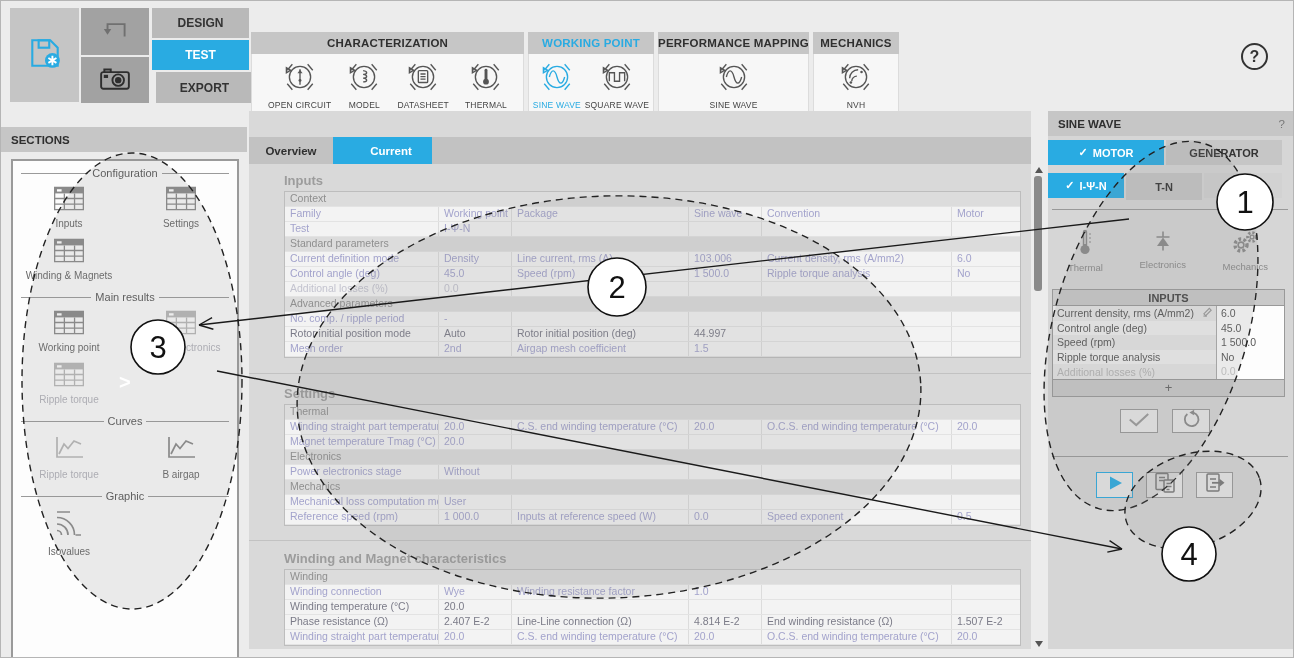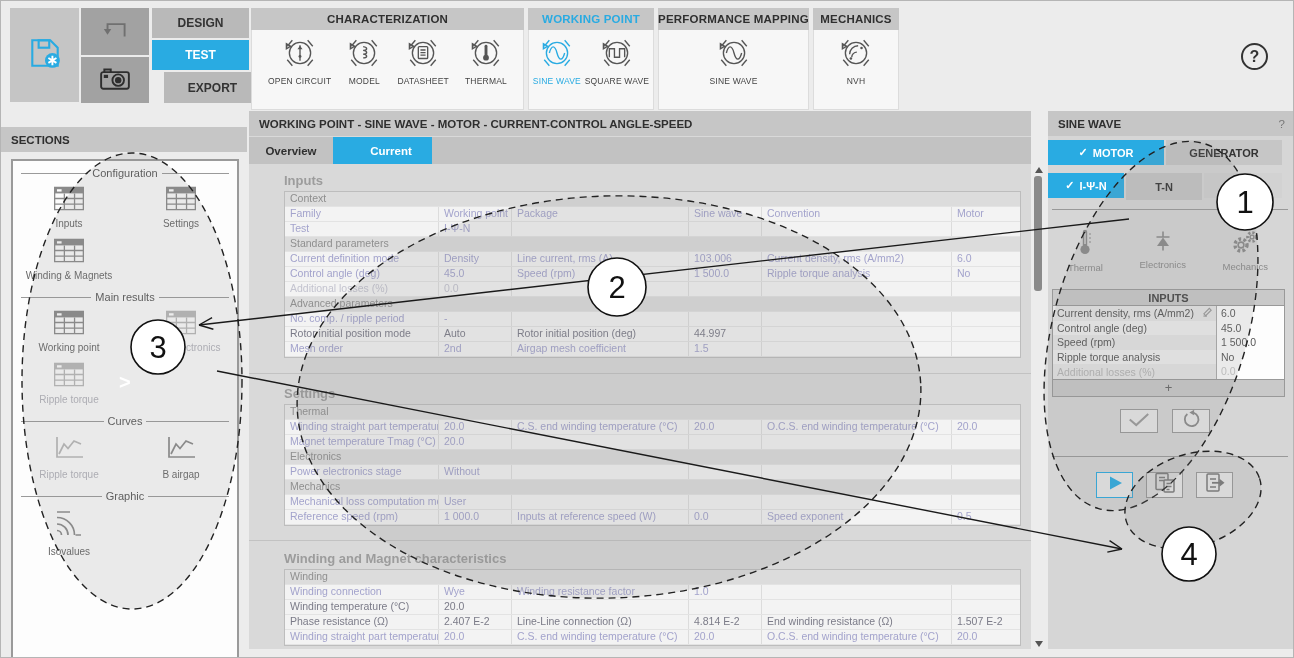--- a/index.html
+++ b/index.html
@@ -4,21 +4,21 @@
 <style>
   html,body{margin:0;padding:0;background:#fff;font-family:"Liberation Sans",sans-serif;}
   .app{position:relative;width:1294px;height:658px;background:#ececec;border:1px solid #b5b5b5;box-sizing:border-box;overflow:hidden;}
   .abs{position:absolute;box-sizing:border-box;}
 
   
   .icon-btn{display:flex;align-items:center;justify-content:center;cursor:pointer;}
   .mode-btn{display:flex;align-items:center;justify-content:center;font-size:12px;font-weight:bold;color:#333;background:#b9b9b9;cursor:pointer;}
   .mode-btn.active{background:#29abe2;color:#fff;}
   .tb-group{position:absolute;top:7px;height:95px;}
-  .tb-ghead{height:22px;background:#c6c6c6;display:flex;align-items:center;justify-content:center;font-size:11.5px;font-weight:bold;color:#2f2f2f;letter-spacing:.2px;}
+  .tb-ghead{height:22px;background:#c6c6c6;display:flex;align-items:center;justify-content:center;font-size:11.5px;font-weight:bold;color:#2f2f2f;letter-spacing:.2px;margin-top:24px;}
   .tb-ghead.active{color:#29abe2;}
   .tb-gbody{height:73px;background:#f7f7f7;border:1px solid #dcdcdc;border-top:none;display:flex;align-items:flex-start;justify-content:space-evenly;padding-top:6px;}
   .tb-item{display:flex;flex-direction:column;align-items:center;color:#4a4a4a;cursor:pointer;}
   .tb-item .lbl{font-size:8.5px;letter-spacing:.2px;margin-top:2px;color:#444;}
   .tb-item.active{color:#29abe2;}
   .tb-item.active .lbl{color:#29abe2;}
   .help-circle{width:27px;height:27px;border:2.5px solid #333;border-radius:50%;display:flex;align-items:center;justify-content:center;font-size:16px;font-weight:bold;color:#333;cursor:pointer;}
 
   
   .band{background:#c6c6c6;display:flex;align-items:center;font-size:11.5px;font-weight:bold;color:#2f2f2f;padding:0 10px;}
@@ -99,21 +99,21 @@
             <rect x="2" y="6.5" width="26" height="15.5" rx="2"></rect>
             <path d="M5,6.5 V4 h6 v2.5"></path>
             <rect x="4.5" y="9" width="4" height="3" fill="#2e2e2e" stroke="none"></rect>
             <circle cx="18" cy="14" r="5.4"></circle>
             <circle cx="18" cy="14" r="3" fill="#2e2e2e" stroke="none"></circle>
           </svg></span>
     </div>
     <div class="abs" id="mode-stack" style="left:151px;top:7px;width:97px;height:95px;">
         <div class="mode-btn" style="position: absolute; left: 0px; width: 97px; top: 0px; height: 30px;">DESIGN</div>
         <div class="mode-btn active" style="position: absolute; left: 0px; width: 97px; top: 32px; height: 30px;">TEST</div>
-        <div class="mode-btn" style="position: absolute; left: 12px; width: 97px; top: 64px; height: 31px;">EXPORT</div>
+        <div class="mode-btn" style="position: absolute; left: 4px; width: 97px; top: 64px; height: 31px;">EXPORT</div>
       </div>
     <div id="tb-groups">
         <div class="tb-group" style="left: 250px; width: 273px;">
           <div class="tb-ghead">CHARACTERIZATION</div>
           <div class="tb-gbody">
             <div class="tb-item">
               <span><svg width="34" height="34" viewBox="0 0 40 40" fill="none" stroke="#555" stroke-width="1.6">
                   <circle cx="20" cy="20" r="12.5"></circle>
                   <path d="M5,12 L11,5 M29,5 L35,12 M5,28 L11,35 M29,35 L35,28"></path>
                   <path d="M4,9 L4,15 L9,12 Z"></path>
@@ -306,21 +306,20 @@
                 <path d="M6,8.5 A17.5,17.5 0 0 1 23.5,26 M6,15 A11,11 0 0 1 17,26 M6,21.5 A4.5,4.5 0 0 1 10.5,26"></path>
                 <path d="M6,3 H19 M30,26 H24.5"></path>
               </svg></span>
             <span class="lbl">Isovalues</span>
           </div>
         </div>
       </div>
   </div>
 
   <div class="abs" style="left:248px;top:110px;width:782px;height:538px;background:#d9d9d9;">
-    <div class="abs band" style="left:0;top:0;width:782px;height:25px;">WORKING POINT - SINE WAVE - MOTOR - CURRENT-CONTROL ANGLE-SPEED</div>
     <div class="abs" id="main-tabs" style="left:0;top:26px;width:782px;height:27px;background:#c2c2c2;">
         <div class="tab" style="position: absolute; top: 0px; height: 27px; left: 2px; width: 80px;">Overview</div>
         <div class="tab active" style="position: absolute; top: 0px; height: 27px; left: 84px; width: 82px;">Current</div>
       </div>
     <div class="abs" id="main-body" style="left:0;top:53px;width:782px;height:485px;background:#d9d9d9;overflow:hidden;">
         <div class="abs hsep" style="left: 0px; top: 209px; width: 782px; height: 1px;"></div>
         <div class="abs hsep" style="left: 0px; top: 376px; width: 782px; height: 1px;"></div>
         <div class="abs m-heading" style="left: 35px; top: 9px;">Inputs</div>
         <div class="abs m-table" style="left: 35px; top: 27px;">
           <div class="m-row sec">Context</div>

